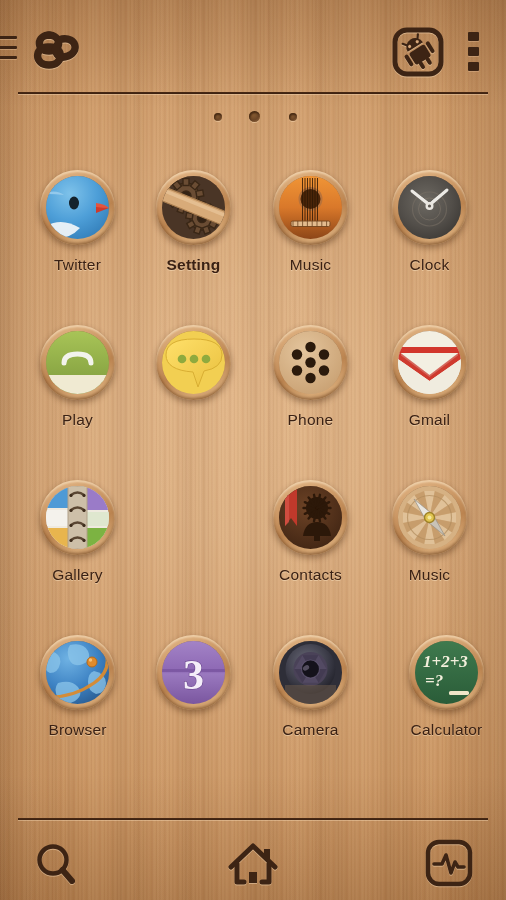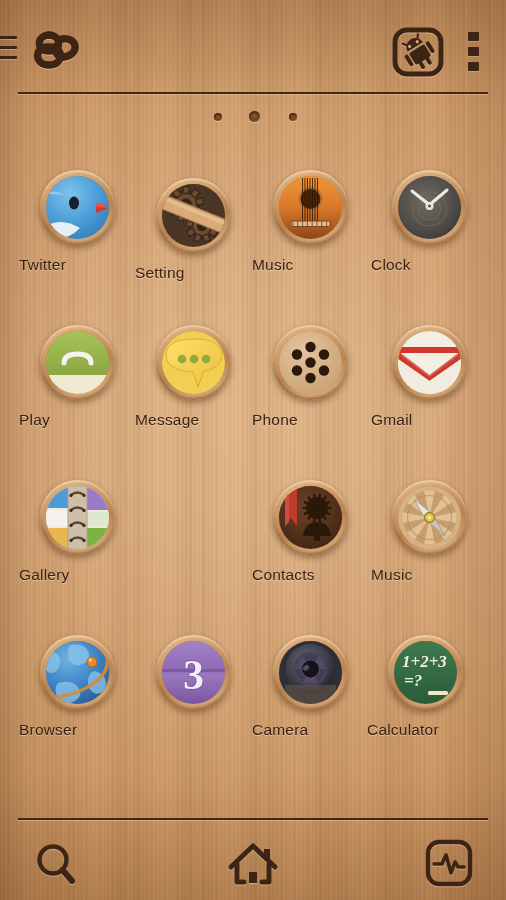--- a/index.html
+++ b/index.html
@@ -53,21 +53,21 @@
     box-shadow:0 1px 0 rgba(255,228,195,.38);}
 
   
   #pagedots{position:absolute;left:0;top:108px;width:506px;height:20px;}
   .pdot{position:absolute;border-radius:50%;
     background:radial-gradient(circle at 38% 32%, #8a5e34 0%, #6b4526 55%, #9c6f45 100%);
     box-shadow:inset 1px 2px 2px rgba(50,25,8,.70), 0 1px 0 rgba(255,230,195,.42);}
 
   
   #grid{position:absolute;left:0;top:170px;width:506px;height:620px;}
-  .cell{position:absolute;width:117px;}
+  .cell{position:absolute;width:117px;text-align:center;}
   .ico{position:relative;width:75px;height:75px;margin:0 auto;cursor:pointer;}
   
   .ring{position:absolute;inset:0;border-radius:50%;
     background:
       linear-gradient(160deg,#e6bb8c 0%,#d19f6d 28%,#bb8450 58%,#d6a774 82%,#c08f5e 100%);
     box-shadow:
       0 3px 6px rgba(60,28,8,.42),
       inset 0 2px 2px rgba(255,236,206,.55),
       inset 0 -2px 3px rgba(80,40,12,.45);
   }
@@ -160,21 +160,21 @@
     <path d="M0 50 q16 -9 34 2 q-10 11 -26 11 q-8 0 -12 -5 z" fill="#f3f6f8" opacity=".92"></path>
     <ellipse cx="28" cy="27" rx="5" ry="6.5" fill="#14222c"></ellipse>
     <path d="M50 28 l13 4 l-13 5 z" fill="#cf3a2c"></path>
     <path d="M50 27 q9 1 13 5 q-6 0 -13 -1 z" fill="#e5543f"></path>
     <path d="M2 16 q10 -2 16 3 q-9 -1 -16 -1 z" fill="#9fd0ef" opacity=".8"></path>
   </svg>
         </div>
       </div>
       <div class="lbl">Twitter</div>
     </div>
-    <div class="cell" style="left: 135px; top: 8px;">
+    <div class="cell" style="left: 135px; top: 0px; font-weight: bold;">
       <div class="ico">
         <div class="ring"></div>
         <div class="face">
           <svg viewBox="0 0 63 63" width="63" height="63">
     <rect width="63" height="63" fill="#4a3526"></rect>
     <g fill="#6a4c33" stroke="#3a2716" stroke-width="1.4">
       <g transform="translate(24,20)">
                 <circle r="13"></circle>
         <rect x="-3" y="-17.5" width="6" height="7" transform="rotate(0)"></rect>
                 <rect x="-3" y="-17.5" width="6" height="7" transform="rotate(40)"></rect>
@@ -312,21 +312,20 @@
     <rect width="63" height="63" fill="#f2cf52"></rect>
     <path d="M4 24 q0 -16 28 -16 q28 0 28 16 q0 13 -18 16 l-6 16 l-5 -15 q-27 -2 -27 -17 z" fill="url(#ms)" stroke="#d8ae33" stroke-width="1"></path>
     <g fill="#8faa3e">
               <circle cx="20" cy="28" r="4.3"></circle>
               <circle cx="32" cy="28" r="4.3"></circle>
               <circle cx="44" cy="28" r="4.3"></circle>
             </g>
   </svg>
         </div>
       </div>
-      <div class="lbl">Message</div>
     </div>
     <div class="cell" style="left: 252px; top: 155px;">
       <div class="ico">
         <div class="ring"></div>
         <div class="face">
           <svg viewBox="0 0 63 63" width="63" height="63">
     <defs>
               <radialGradient id="ph" cx="40%" cy="32%" r="75%">
       <stop offset="0" stop-color="#e4c59d"></stop>
                 <stop offset="100%" stop-color="#c9a173"></stop>
@@ -545,21 +544,21 @@
       <circle r="9" fill="#14121b"></circle>
       <circle r="9" fill="none" stroke="#6d6280" stroke-width="1.2" opacity=".6"></circle>
       <ellipse cx="-3" cy="-3.5" rx="3.4" ry="2.4" fill="#9f97b2" opacity=".45" transform="rotate(-35)"></ellipse>
     </g>
     <path d="M6 44 L57 44 L57 63 L6 63 Z" fill="#6c5a48" opacity=".55"></path>
   </svg>
         </div>
       </div>
       <div class="lbl">Camera</div>
     </div>
-    <div class="cell" style="left: 367px; top: 465px;">
+    <div class="cell" style="left: 388px; top: 465px;">
       <div class="ico">
         <div class="ring"></div>
         <div class="face">
           <svg viewBox="0 0 63 63" width="63" height="63">
     <defs>
               <linearGradient id="ch" x1="0" y1="0" x2="0" y2="1">
       <stop offset="0" stop-color="#3f7a4e"></stop>
                 <stop offset="100%" stop-color="#2a5c38"></stop>
               </linearGradient>
             </defs>

